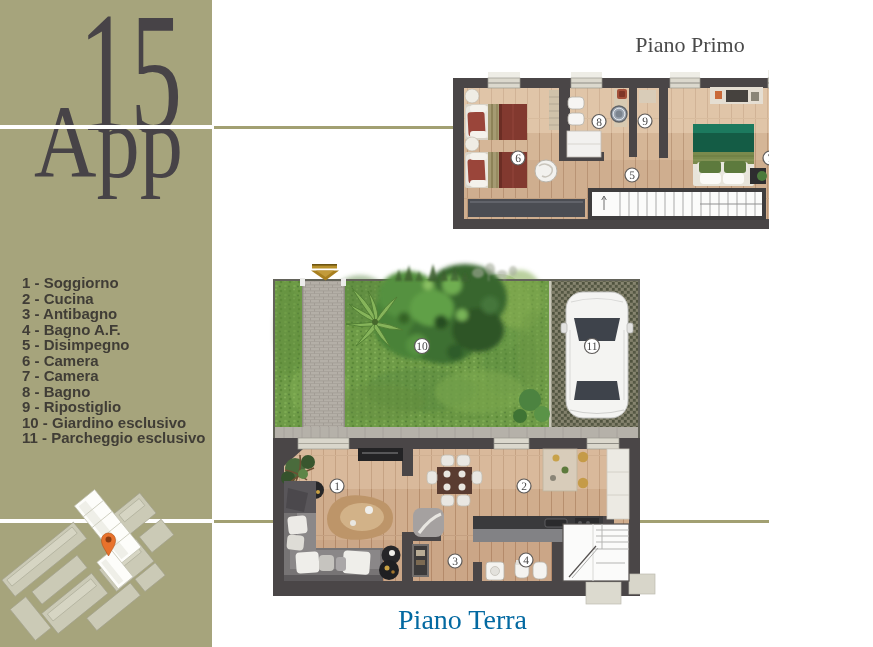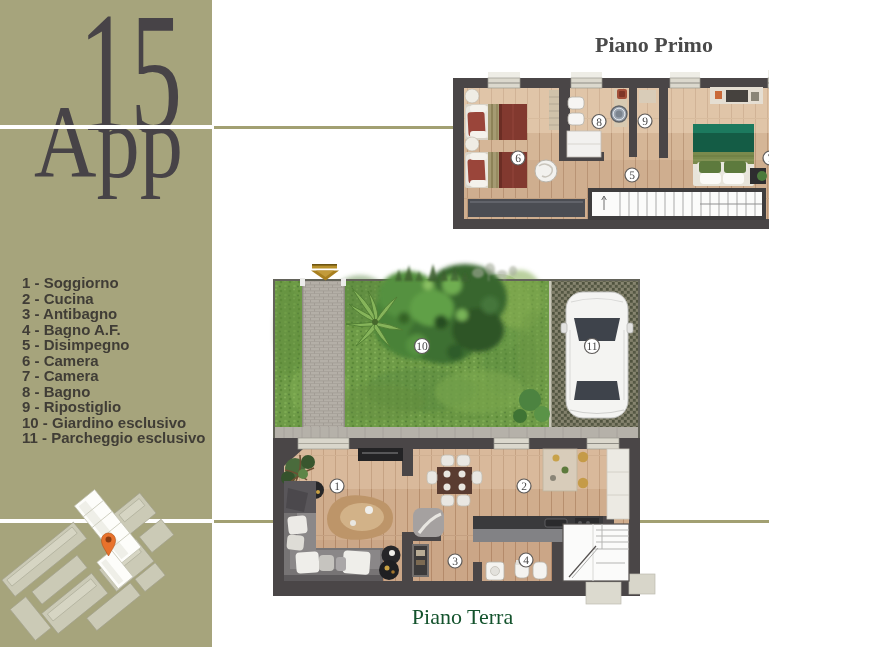--- a/index.html
+++ b/index.html
@@ -28,23 +28,23 @@
 
   <div class="abs" style="left:640px;top:520px;width:171px;height:3px;background:#a2a072;"></div>
 
   <div class="abs" style="left:809px;top:231px;width:3px;height:292px;background:#a2a072;"></div>
 
 
   <div class="abs" style="left:22px;top:275px;width:195px;color:#403d36;font-size:15px;font-weight:bold;line-height:15.5px;">
     1 - Soggiorno<br>2 - Cucina<br>3 - Antibagno<br>4 - Bagno A.F.<br>5 - Disimpegno<br>6 - Camera<br>7 - Camera<br>8 - Bagno<br>9 - Ripostiglio<br>10 - Giardino esclusivo<br>11 - Parcheggio esclusivo
   </div>
 
-  <div class="abs" style="left:595px;top:32px;width:190px;text-align:left;font-family:'Liberation Serif',serif;font-size:22px;color:#4a4a4a;font-weight:bold;">Piano Primo</div>
-
-  <div class="abs" style="left:370px;top:604px;width:185px;text-align:center;font-family:'Liberation Serif',serif;font-size:22px;color:#14532d;">Piano Terra</div>
+  <div class="abs" style="left:595px;top:32px;width:190px;text-align:center;font-family:'Liberation Serif',serif;font-size:22px;color:#4a4a4a;">Piano Primo</div>
+
+  <div class="abs" style="left:370px;top:604px;width:185px;text-align:center;font-family:'Liberation Serif',serif;font-size:28px;color:#0369a1;">Piano Terra</div>
 
   <svg class="abs" style="left:0;top:0;z-index:4;" width="873" height="647" viewBox="0 0 873 647" text-rendering="geometricPrecision">
     <defs>
       <filter id="soft" x="-20%" y="-20%" width="140%" height="140%">
         <feGaussianBlur stdDeviation="2.2"></feGaussianBlur>
       </filter>
       <filter id="soft1" x="-20%" y="-20%" width="140%" height="140%">
         <feGaussianBlur stdDeviation="1"></feGaussianBlur>
       </filter>
       <pattern id="wood1" width="12" height="80" patternUnits="userSpaceOnUse">

